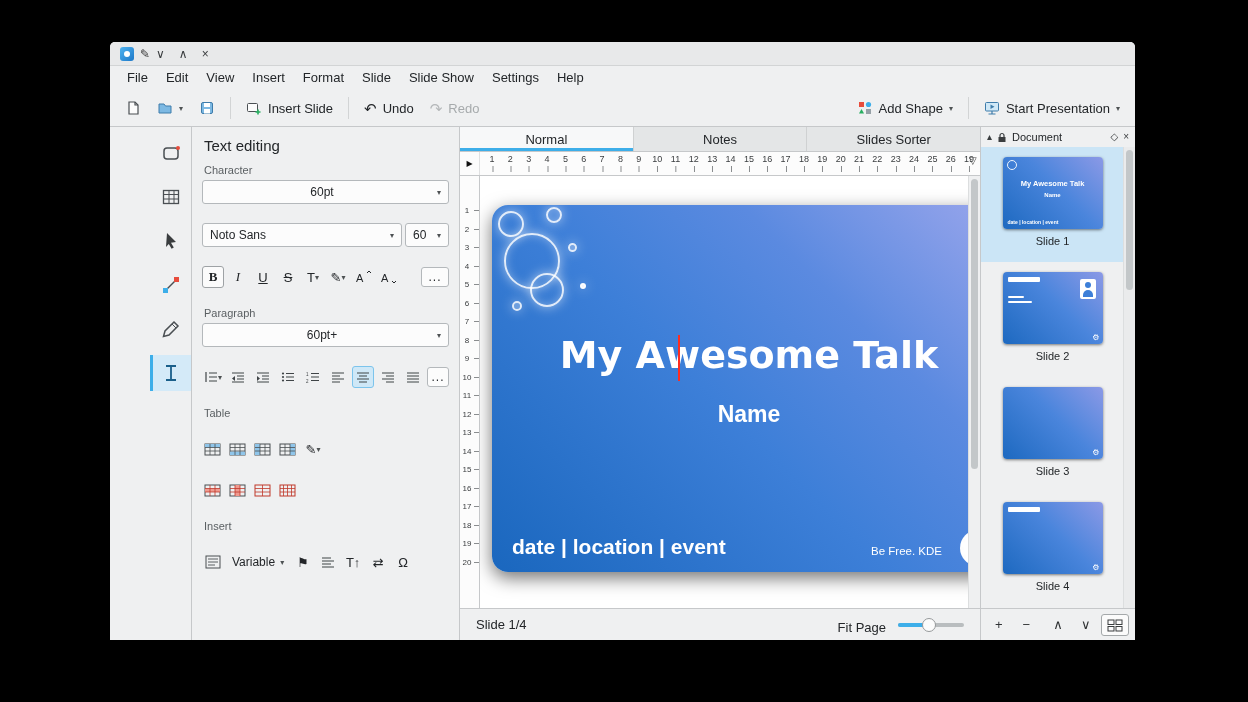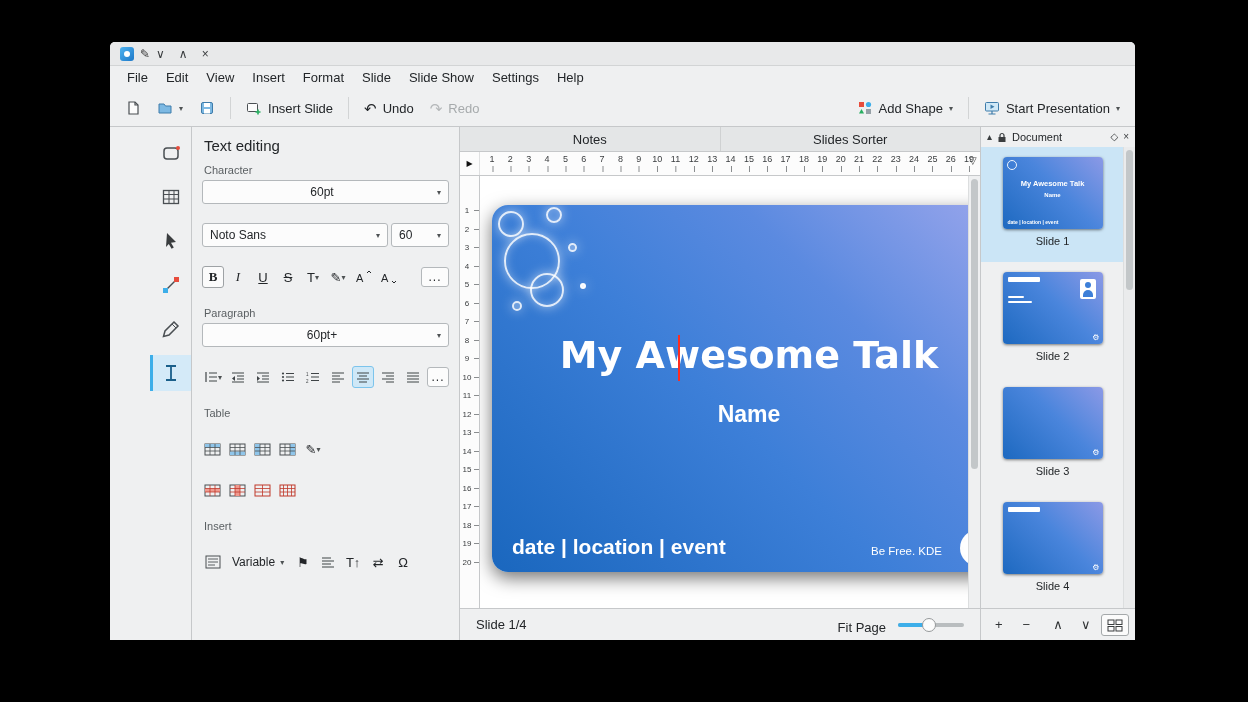--- a/index.html
+++ b/index.html
@@ -56,21 +56,21 @@
   .combo .val.right { text-align:center; padding-right:3px; }
   .row { display:flex; align-items:center; gap:3px; margin:19px 0; }
   .ibtn { min-width:22px; height:22px; border-radius:3px; display:flex; align-items:center;
           justify-content:center; font-size:13px; }
   .ibtn.boxed { border:1px solid #9ea2a5; background:#fbfbfb; }
   .ibtn.active { background:#cfe8f7; border:1px solid #7cc4ec; }
   .more-btn { margin-left:auto; width:28px; height:20px; border:1px solid #b4b8bb; border-radius:3px;
               background:#fcfcfc; display:flex; align-items:center; justify-content:center;
               font-size:12px; letter-spacing:1px; }
   .font-combo { flex:1; }
-  .size-combo { width:58px; }
+  .size-combo { width:44px; }
   .b-bold { font-weight:bold; font-family:"Liberation Serif",serif; }
   .b-italic { font-style:italic; font-family:"Liberation Serif",serif; }
   .b-under { text-decoration:underline; }
   .b-strike { text-decoration:line-through; }
   .varbtn { display:flex; align-items:center; gap:5px; height:22px; padding:0 5px; border-radius:3px; font-size:12px; }
 
   
   .center { flex:1; display:flex; flex-direction:column; min-width:0; }
   .tabs { display:flex; height:25px; background:#e4e6e7; border-bottom:1px solid #c6c8ca; }
   .tab { flex:1; display:flex; align-items:center; justify-content:center; font-size:13px;
@@ -503,20 +503,21 @@
             <span>⇄</span>
           </div>
           <div class="ibtn">
             <span>Ω</span>
           </div>
         </div>
       </div>
 
       <div class="center">
         <div class="tabs">
+          <div class="tab active">Normal</div>
           <div class="tab">Notes</div>
           <div class="tab">Slides Sorter</div>
         </div>
 
         <div class="hruler">
           <div class="ruler-corner">
             <span>▶</span>
           </div>
           <div class="ruler-marker">▽</div>
         <div class="htick" style="left: 32px;">1</div>

